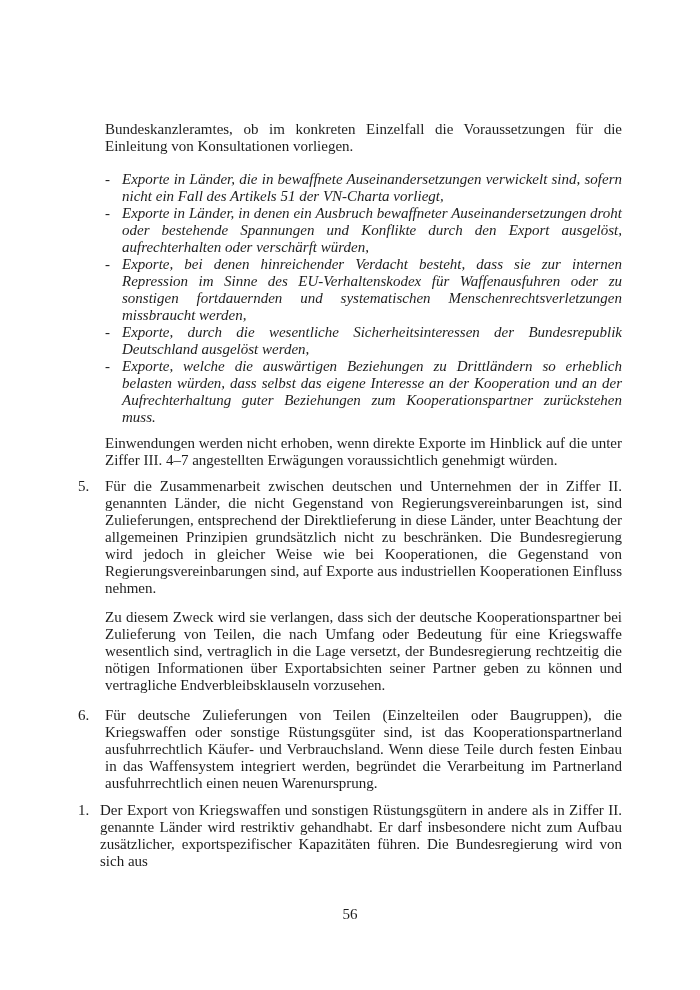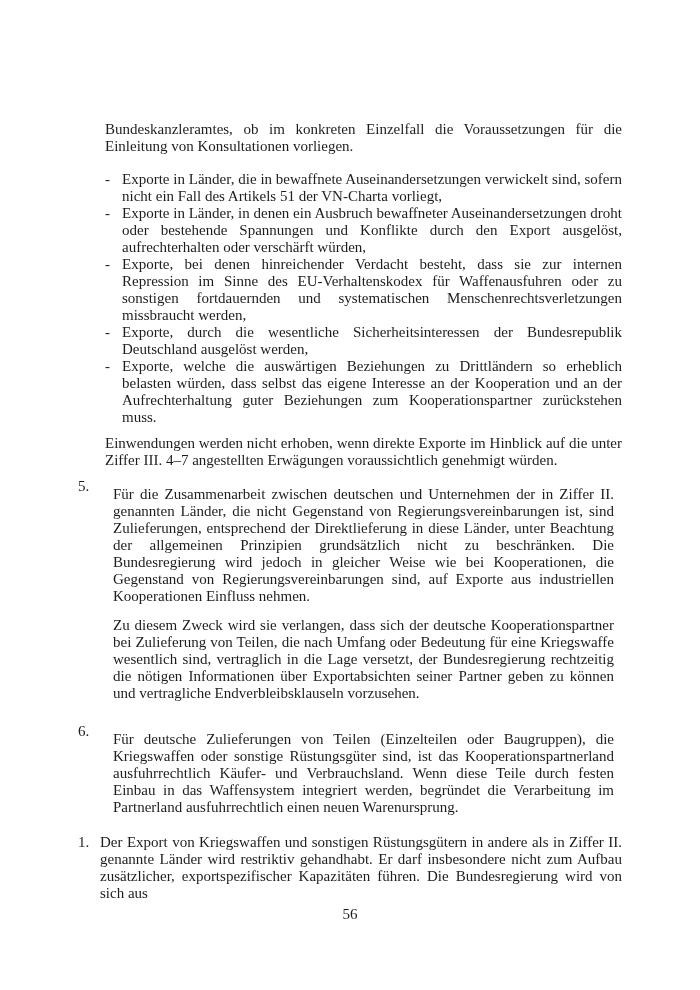--- a/index.html
+++ b/index.html
@@ -23,26 +23,26 @@
     width: 544px;
   }
   .para {
     margin: 0 0 16px 27px;
     text-align: justify;
   }
   .para.tight { margin-bottom: 10px; }
   .bullet-list { margin: 0 0 9px 27px; }
   .bullet-item { display: flex; }
   .bullet-item .dash { flex: none; width: 17px; }
-  .bullet-item .btext { flex: 1; text-align: justify; }
+  .bullet-item .btext { flex: 1; text-align: justify; font-style: italic; }
   .closing { margin: 0 0 9px 27px; text-align: justify; }
   .numbered { display: flex; margin-bottom: 13px; }
   .numbered .num { flex: none; width: 27px; }
   .numbered .ntext { flex: 1; }
-  .ntext p { margin: 8px; text-align: justify; }
+  .ntext p { margin: 0; text-align: justify; }
   .ntext p + p { margin-top: 12px; }
   .numbered.last { margin-bottom: 10px; }
   .section-heading { display: flex; font-weight: bold; margin: 0 0 16px 0; }
   .section-heading .hnum { flex: none; width: 42px; }
   .section-item { display: flex; }
   .section-item .num { flex: none; width: 22px; }
   .section-item .ntext { flex: 1; text-align: justify; }
   .page-number {
     position: absolute;
     top: 906px; left: 0;

